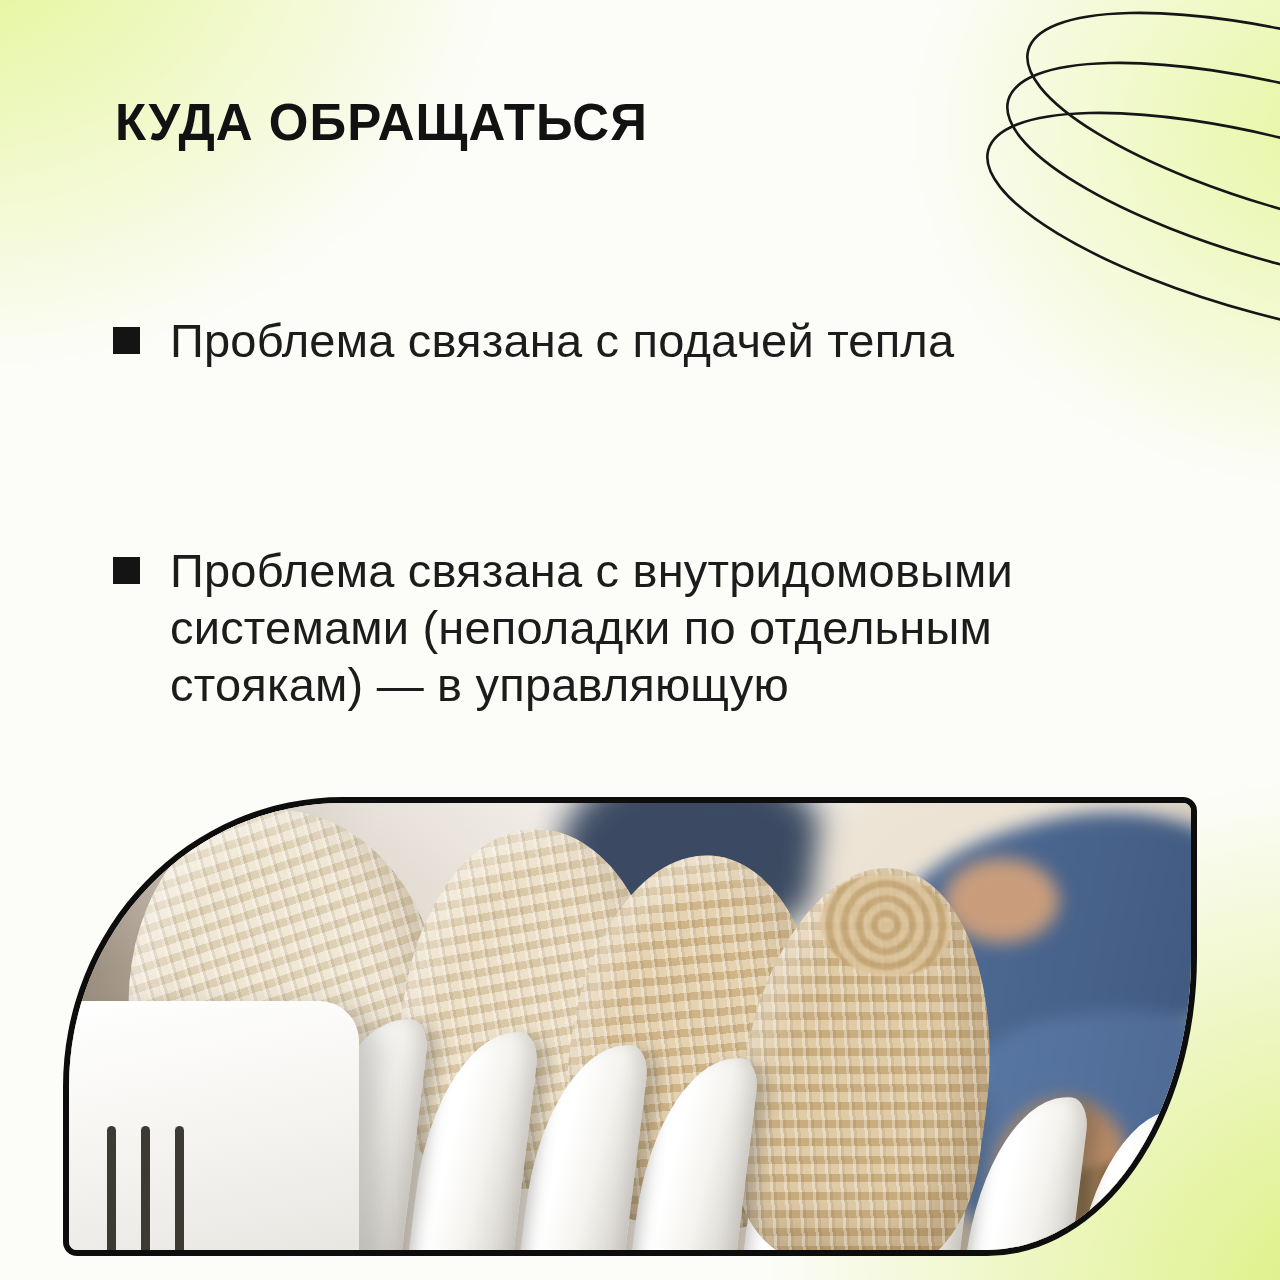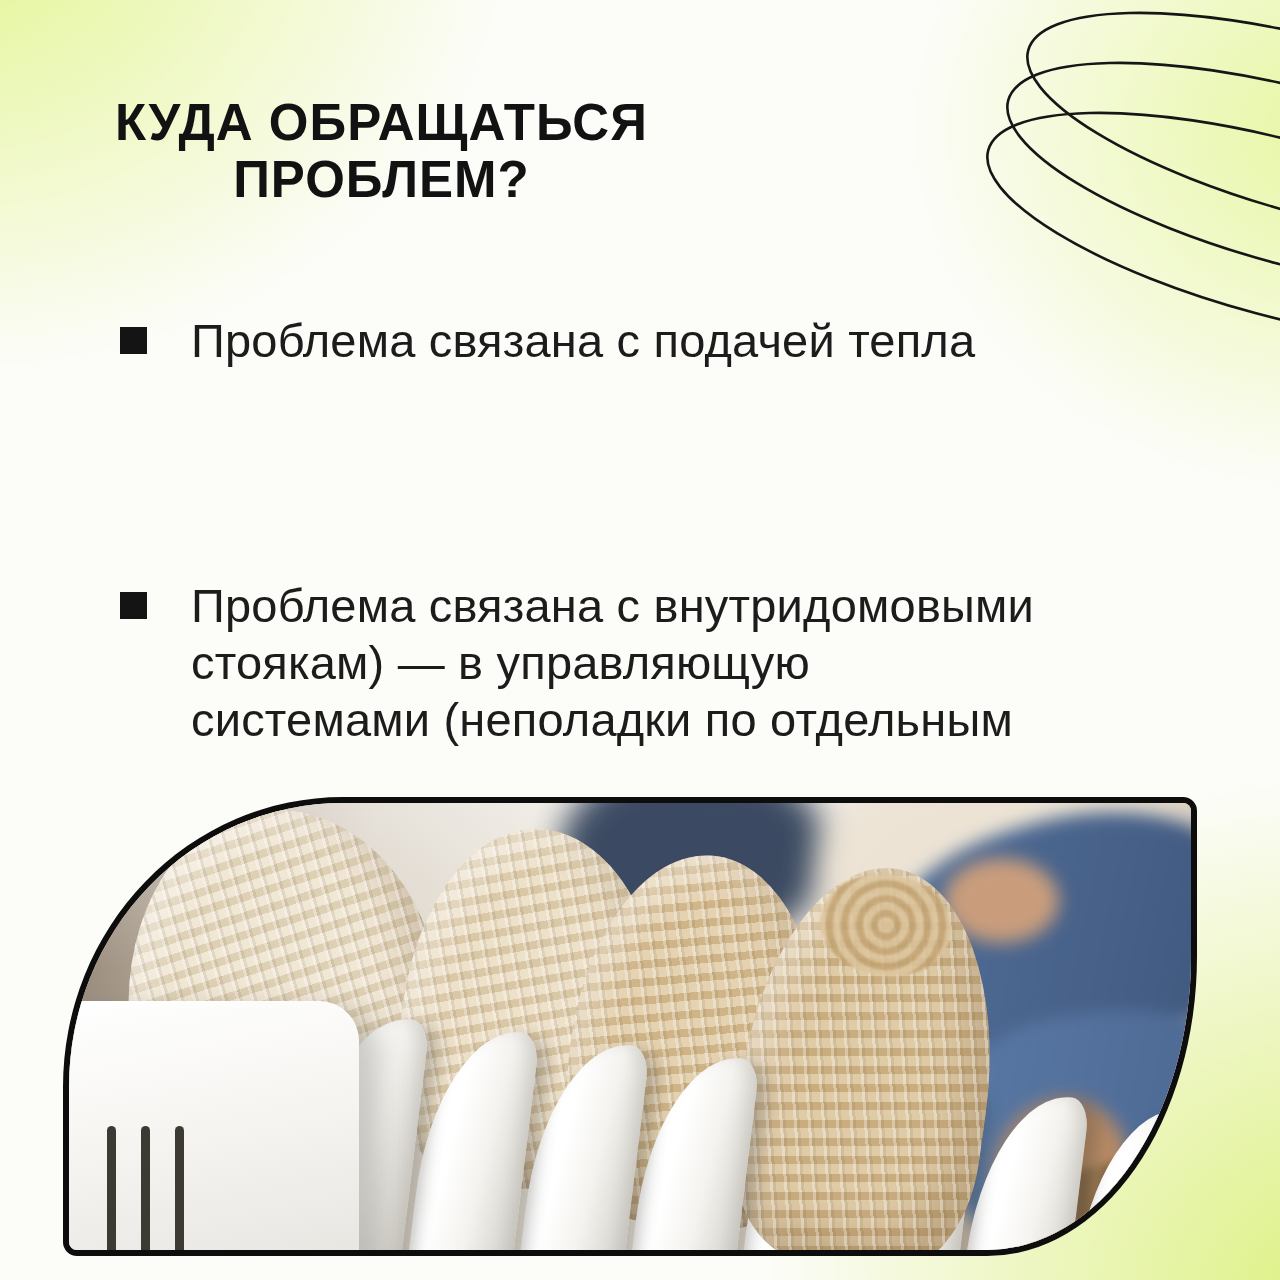--- a/index.html
+++ b/index.html
@@ -11,30 +11,30 @@
       radial-gradient(ellipse 720px 620px at 104% 10%, rgba(228,246,152,0.90), rgba(228,246,152,0) 58%),
       radial-gradient(ellipse 950px 850px at 106% 102%, rgba(219,240,125,1), rgba(219,240,125,0) 62%),
       #fcfcf8;
   }
   
   .rings{position:absolute;top:0;right:0;width:300px;height:400px;display:block;}
   .rings ellipse{fill:none;stroke:#161616;stroke-width:2.6;}
   
   .title{
     position:absolute;left:115px;top:94px;margin:0;
-    font-size:51px;font-weight:800;line-height:1.12;letter-spacing:1px;color:#121212;text-align:center;
+    font-size:51px;font-weight:800;line-height:1.12;letter-spacing:1px;color:#121212;
   }
   .title span{display:block;}
   
-  .bullet{position:absolute;left:120px;display:flex;gap:44px;color:#1c1c1c;}
+  .bullet{position:absolute;left:113px;display:flex;gap:30px;color:#1c1c1c;}
   .bullet .sq{width:27px;height:27px;background:#141414;margin-top:15px;flex:none;}
   .bullet p{margin:0;font-size:47px;line-height:57px;font-weight:400;letter-spacing:0.2px;}
   .bullet p span{display:block;}
   #bullet-1{top:312px;}
-  #bullet-2{top:542px;margin-top:35px;}
+  #bullet-2{top:542px;}
   
   .photo{
     position:absolute;left:63px;top:797px;width:1134px;height:459px;margin:0;
     box-sizing:border-box;border:6px solid #0d0d0d;
     border-radius:280px 14px 210px 14px / 290px 14px 300px 14px;
     overflow:hidden;background:#d8d0c4;
   }
   .scene{position:absolute;inset:0;}
   .scene-base{
     position:absolute;inset:0;
@@ -89,36 +89,35 @@
 <body>
 
 <svg class="rings" viewBox="0 0 300 400" aria-hidden="true">
   <ellipse cx="338" cy="128" rx="300" ry="88" transform="rotate(15 338 128)"></ellipse>
   <ellipse cx="318" cy="178" rx="300" ry="88" transform="rotate(15 318 178)"></ellipse>
   <ellipse cx="298" cy="228" rx="300" ry="88" transform="rotate(15 298 228)"></ellipse>
 </svg>
 
 <h1 class="title">
   <span>КУДА ОБРАЩАТЬСЯ</span>
-  <span>ПРОБЛЕМ?</span>
 </h1>
 
 <div class="bullet" id="bullet-1">
   <span class="sq"></span>
   <p>
     <span>Проблема связана с подачей тепла</span>
   </p>
 </div>
 
 <div class="bullet" id="bullet-2">
   <span class="sq"></span>
   <p>
     <span>Проблема связана с внутридомовыми</span>
+    <span>системами (неполадки по отдельным</span>
     <span>стоякам) — в управляющую</span>
-    <span>системами (неполадки по отдельным</span>
   </p>
 </div>
 
 <figure class="photo" title="Ноги в вязаных шерстяных носках греются на белом радиаторе отопления">
   <div class="scene">
     <div class="scene-base"></div>
     <div class="blob navy-cloth"></div>
     <div class="blob blanket"></div>
     <div class="blob jeans-upper"></div>
     <div class="blob hand"></div>

